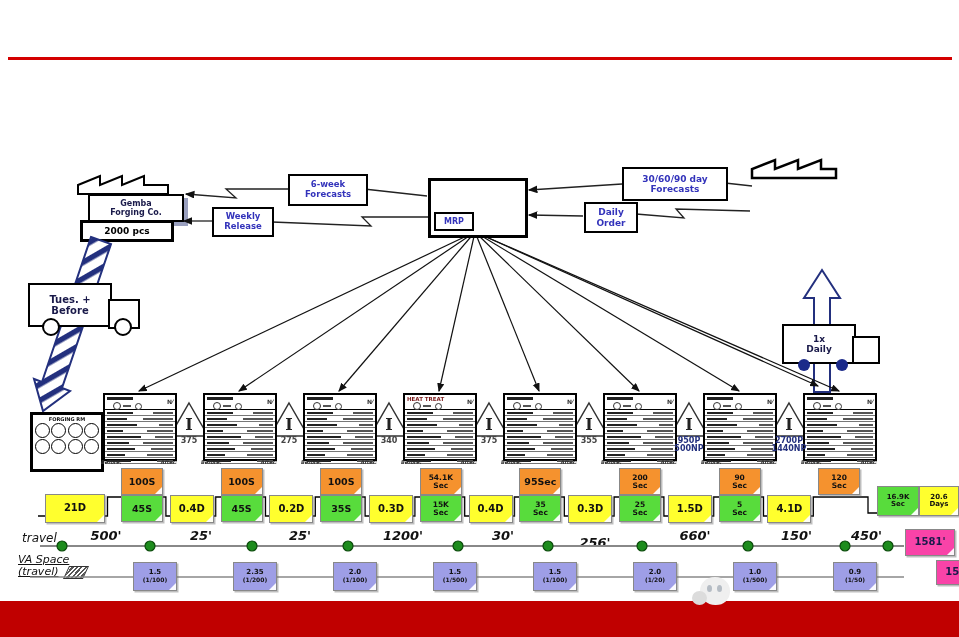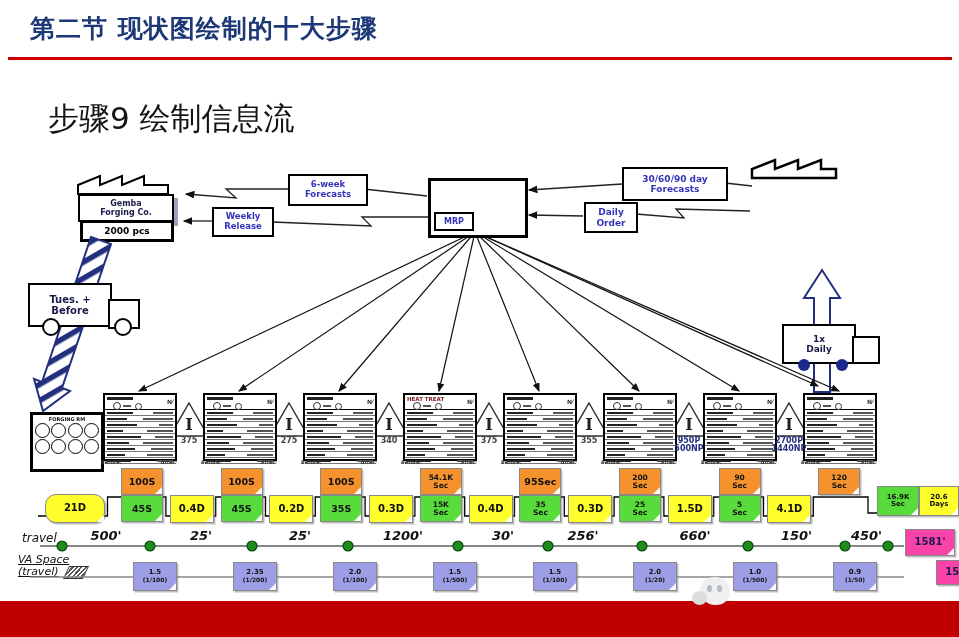--- a/index.html
+++ b/index.html
@@ -83,23 +83,21 @@
               border-radius:50%;}
   #wm-text{font-size:27px;font-weight:bold;color:#d8d8d8;letter-spacing:2px;
            text-shadow:1px 1px 1px #9a9a9a,0 0 2px #ffffff;}
   svg text{font-family:"DejaVu Serif","Liberation Serif",serif;}
 </style>
 </head>
 <body>
 
 <div id="slide">
 
-  <div class="abs" id="page-title">第二节  现状图绘制的十大步骤</div>
   <div class="abs" id="title-rule"></div>
-  <div class="abs" id="step-title">步骤9  绘制信息流</div>
 
   <svg id="wires" class="abs" style="left:0;top:0;z-index:1;" width="959" height="637" viewBox="0 0 959 637">
     <defs>
       <marker id="ah" markerWidth="9" markerHeight="8" refX="6.5" refY="3" orient="auto">
         <path d="M0,0 L7.5,3 L0,6 z" fill="#111"></path>
       </marker>
       <pattern id="stripe" width="14" height="14" patternUnits="userSpaceOnUse" patternTransform="rotate(60)">
         <rect width="14" height="14" fill="#ffffff"></rect>
         <rect width="5.5" height="14" fill="#23307e"></rect>
       </pattern>
@@ -176,21 +174,21 @@
         <circle cx="458" cy="546" r="5" fill="#1d8c1d" stroke="#0a4a0a" stroke-width="1.2"></circle>
         <circle cx="548" cy="546" r="5" fill="#1d8c1d" stroke="#0a4a0a" stroke-width="1.2"></circle>
         <circle cx="642" cy="546" r="5" fill="#1d8c1d" stroke="#0a4a0a" stroke-width="1.2"></circle>
         <circle cx="748" cy="546" r="5" fill="#1d8c1d" stroke="#0a4a0a" stroke-width="1.2"></circle>
         <circle cx="845" cy="546" r="5" fill="#1d8c1d" stroke="#0a4a0a" stroke-width="1.2"></circle>
         <circle cx="888" cy="546" r="5" fill="#1d8c1d" stroke="#0a4a0a" stroke-width="1.2"></circle>
         <line x1="30" y1="577" x2="904" y2="577" stroke="#888" stroke-width="1.5"></line>
       </g>
   </svg>
 
-  <div class="vbox shadow pre" style="left:78px;top:194px;width:92px;height:24px;font-size:8px;line-height:1.15;">
+  <div class="vbox shadow pre" style="left:88px;top:194px;width:92px;height:24px;font-size:8px;line-height:1.15;">
     <span class="bluetext pre" style="color:#1a1a4a;">Gemba
 Forging Co.</span>
   </div>
   <div class="vbox" style="left:80px;top:220px;width:88px;height:16px;border-width:3px;font-size:9px;font-weight:bold;">
     <span>2000 pcs</span>
   </div>
 
   <div class="vbox pre bluetext" style="left:288px;top:174px;width:76px;height:28px;font-size:8.5px;line-height:1.15;z-index:2;">
     <span class="pre">6-week
 Forecasts</span>
@@ -599,21 +597,21 @@
           <div style="height: 2px; background: rgb(34, 34, 34); width: 18px;"></div>
           <div style="height: 2px; background: rgb(85, 85, 85); width: 26px;"></div>
         </div>
         <div class="prow">
           <div style="height: 2px; background: rgb(34, 34, 34); width: 24px;"></div>
           <div style="height: 2px; background: rgb(85, 85, 85); width: 16px;"></div>
         </div>
       </div>
     </div>
   <div id="notes">
-      <div class="note n-yellow" style="left: 45px; top: 494px; width: 58px; height: 27px; font-size: 10px; z-index: 3; border-radius: 11px;">21D</div>
+      <div class="note n-yellow" style="left: 45px; top: 494px; width: 58px; height: 27px; font-size: 10px; z-index: 3;">21D</div>
       <div class="note n-orange" style="left: 121px; top: 468px; width: 40px; height: 25px; font-size: 9.5px; z-index: 3;">100S</div>
       <div class="note n-green" style="left: 121px; top: 495px; width: 40px; height: 25px; font-size: 9.5px; z-index: 3;">45S</div>
       <div class="note n-yellow" style="left: 169.8px; top: 495px; width: 42px; height: 26px; font-size: 10px; z-index: 3;">0.4D</div>
       <div class="note n-orange" style="left: 220.6px; top: 468px; width: 40px; height: 25px; font-size: 9.5px; z-index: 3;">100S</div>
       <div class="note n-green" style="left: 220.6px; top: 495px; width: 40px; height: 25px; font-size: 9.5px; z-index: 3;">45S</div>
       <div class="note n-yellow" style="left: 269.4px; top: 495px; width: 42px; height: 26px; font-size: 10px; z-index: 3;">0.2D</div>
       <div class="note n-orange" style="left: 320.2px; top: 468px; width: 40px; height: 25px; font-size: 9.5px; z-index: 3;">100S</div>
       <div class="note n-green" style="left: 320.2px; top: 495px; width: 40px; height: 25px; font-size: 9.5px; z-index: 3;">35S</div>
       <div class="note n-yellow" style="left: 369px; top: 495px; width: 42px; height: 26px; font-size: 10px; z-index: 3;">0.3D</div>
       <div class="note n-orange" style="left: 419.8px; top: 468px; width: 40px; height: 25px; font-size: 7.5px; z-index: 3;">54.1K
@@ -652,21 +650,21 @@
       <div class="note n-purple" style="left: 833px; top: 562px; width: 42px; height: 27px; font-size: 7px; z-index: 3; flex-direction: column;"><div class="va-val" style="font-weight: bold;">0.9</div><div class="va-val" style="font-size: 6px;">(1/50)</div></div>
       <div class="note n-pink" style="left: 936px; top: 560px; width: 48px; height: 23px; font-size: 10px; z-index: 3;">15.25</div>
     </div>
   <div id="travel-row">
     <div class="abs" id="travel-label">travel</div>
   <div class="dist-label abs" style="left: 106px;">500'</div>
       <div class="dist-label abs" style="left: 201px;">25'</div>
       <div class="dist-label abs" style="left: 300px;">25'</div>
       <div class="dist-label abs" style="left: 403px;">1200'</div>
       <div class="dist-label abs" style="left: 503px;">30'</div>
-      <div class="dist-label abs" style="left: 583px;">256'</div>
+      <div class="dist-label abs" style="left: 595px; margin-top: 7px;">256'</div>
       <div class="dist-label abs" style="left: 695px;">660'</div>
       <div class="dist-label abs" style="left: 796.5px;">150'</div>
       <div class="dist-label abs" style="left: 866.5px;">450'</div>
     </div>
   <div id="va-row">
     <div class="abs pre" id="va-label">VA Space
 (travel)</div>
     <div class="abs" id="va-hatch"></div>
   </div>
 

